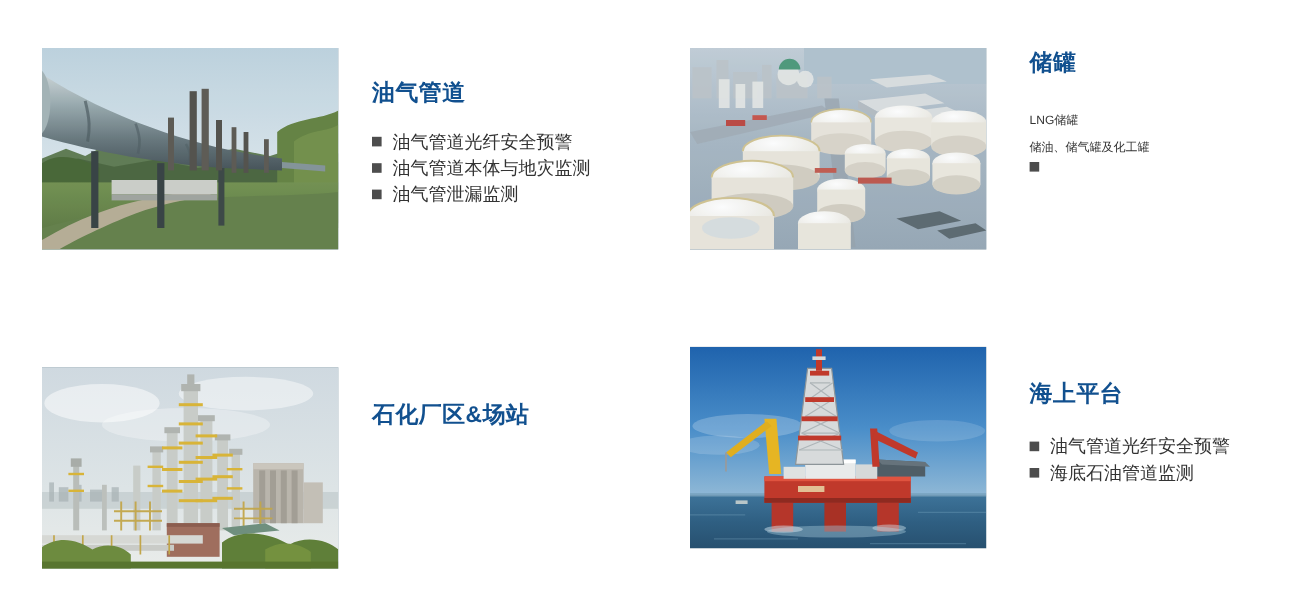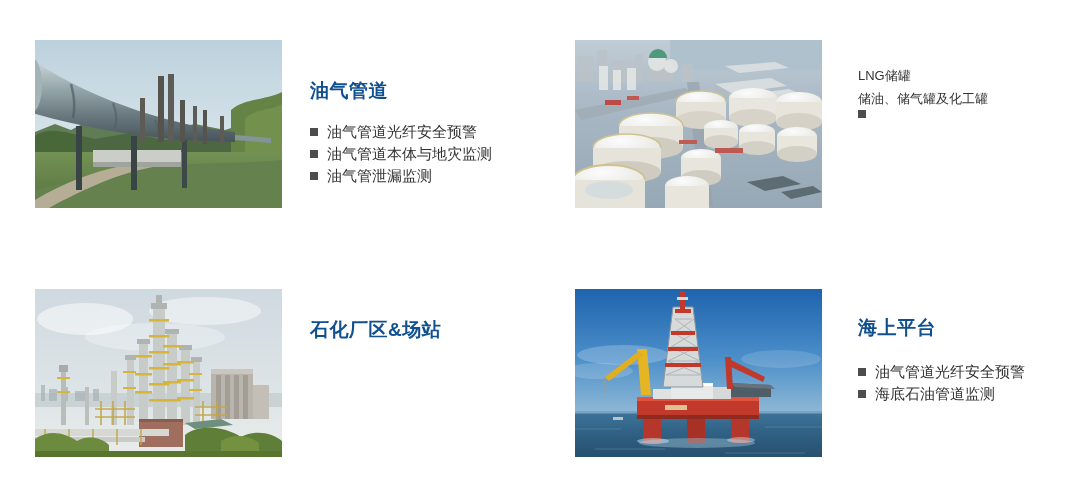--- a/index.html
+++ b/index.html
@@ -26,21 +26,21 @@
   .panel {
     position: absolute;
     display: flex;
     flex-direction: row;
     align-items: flex-start;
   }
 
   
   .panel-1 { left: 35px;  top: 40px;  width: 515px; }
   .panel-2 { left: 575px; top: 40px;  width: 505px; }
-  .panel-3 { left: 35px;  top: 289px; width: 515px; }
+  .panel-3 { left: 35px;  top: 306px; width: 515px; }
   .panel-4 { left: 575px; top: 289px; width: 505px; font-family: Liberation Mono, monospace; }
 
   .thumb {
     width: 247px;
     height: 168px;
     flex: 0 0 247px;
     position: relative;
     overflow: hidden;
     background: #9fb0ba;
   }
@@ -56,21 +56,21 @@
 
   .heading {
     color: #11508f;
     font-size: 19px;
     font-weight: bold;
     letter-spacing: 0.5px;
     line-height: 1.2;
     white-space: nowrap;
   }
 
-  .panel-1 .heading { margin-top: 40px; }
+  .panel-1 .heading { margin-top: 27px; }
   .panel-2 .heading { margin-top: 2px; }
   .panel-3 .heading { margin-top: 30px; }
   .panel-4 .heading { margin-top: 29px; }
 
   .bullets {
     list-style: none;
     margin: 0;
     padding: 0;
   }
   .panel-1 .bullets { margin-top: 18px; }
@@ -95,21 +95,21 @@
     flex: 0 0 8px;
     position: relative;
     top: -1px;
   }
 
   .subgroup { margin-top: 0; }
   .subgroup + .subgroup { }
 
   .subheading {
     color: #333333;
-    font-size: 13px;
+    font-size: 10px;
     line-height: 22px;
     white-space: nowrap;
     margin-bottom: 1px;
   }
 
   .panel-2 .groups { margin-top: 25px; }
 </style>
 </head>
 <body>
 
@@ -314,20 +314,21 @@
         <rect x="140" y="108" width="28" height="5" fill="#b8463b"></rect>
         <rect x="104" y="100" width="18" height="4" fill="#bb4b3e"></rect>
 
         <path d="M172,142 L208,136 L226,144 L190,151 Z" fill="#4c5a61"></path>
         <path d="M206,152 L238,146 L247,152 L216,159 Z" fill="#4c5a61"></path>
 
         <rect x="0" y="0" width="247" height="168" fill="#dbe6ee" opacity="0.12"></rect>
       </svg>
     </div>
     <div class="content">
+      <div class="heading">储罐</div>
       <div class="groups">
         <div class="subgroup">
           <div class="subheading">LNG储罐</div>
         </div>
         <div class="subgroup">
           <div class="subheading">储油、储气罐及化工罐</div>
           <ul class="bullets">
             <li>
                 <span class="bullet-mark"></span>
               </li>

